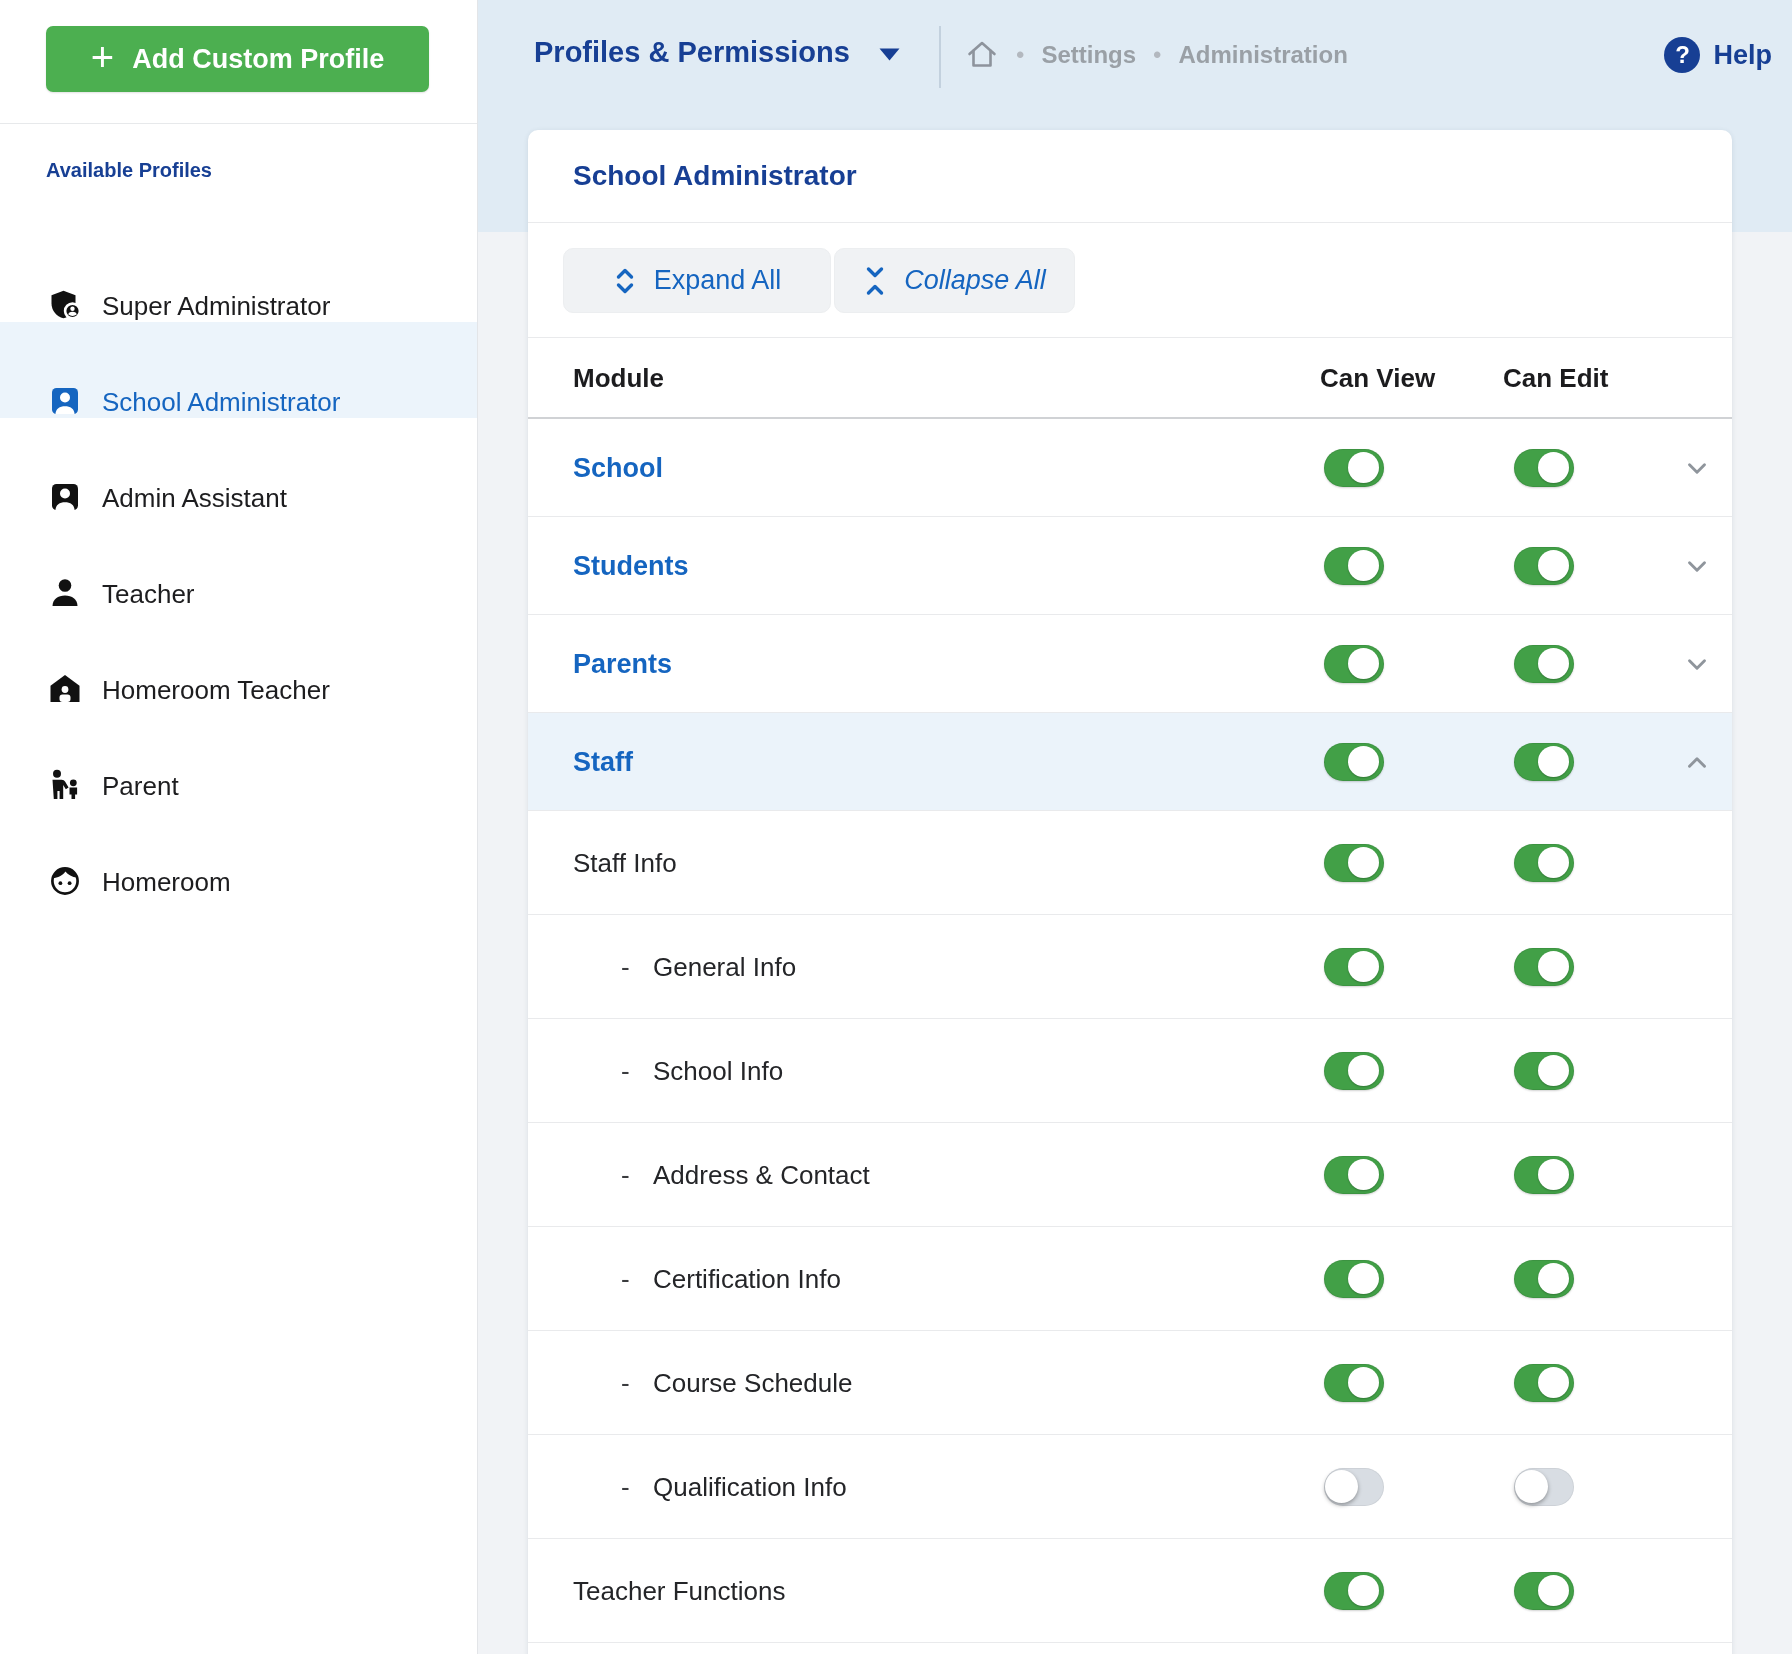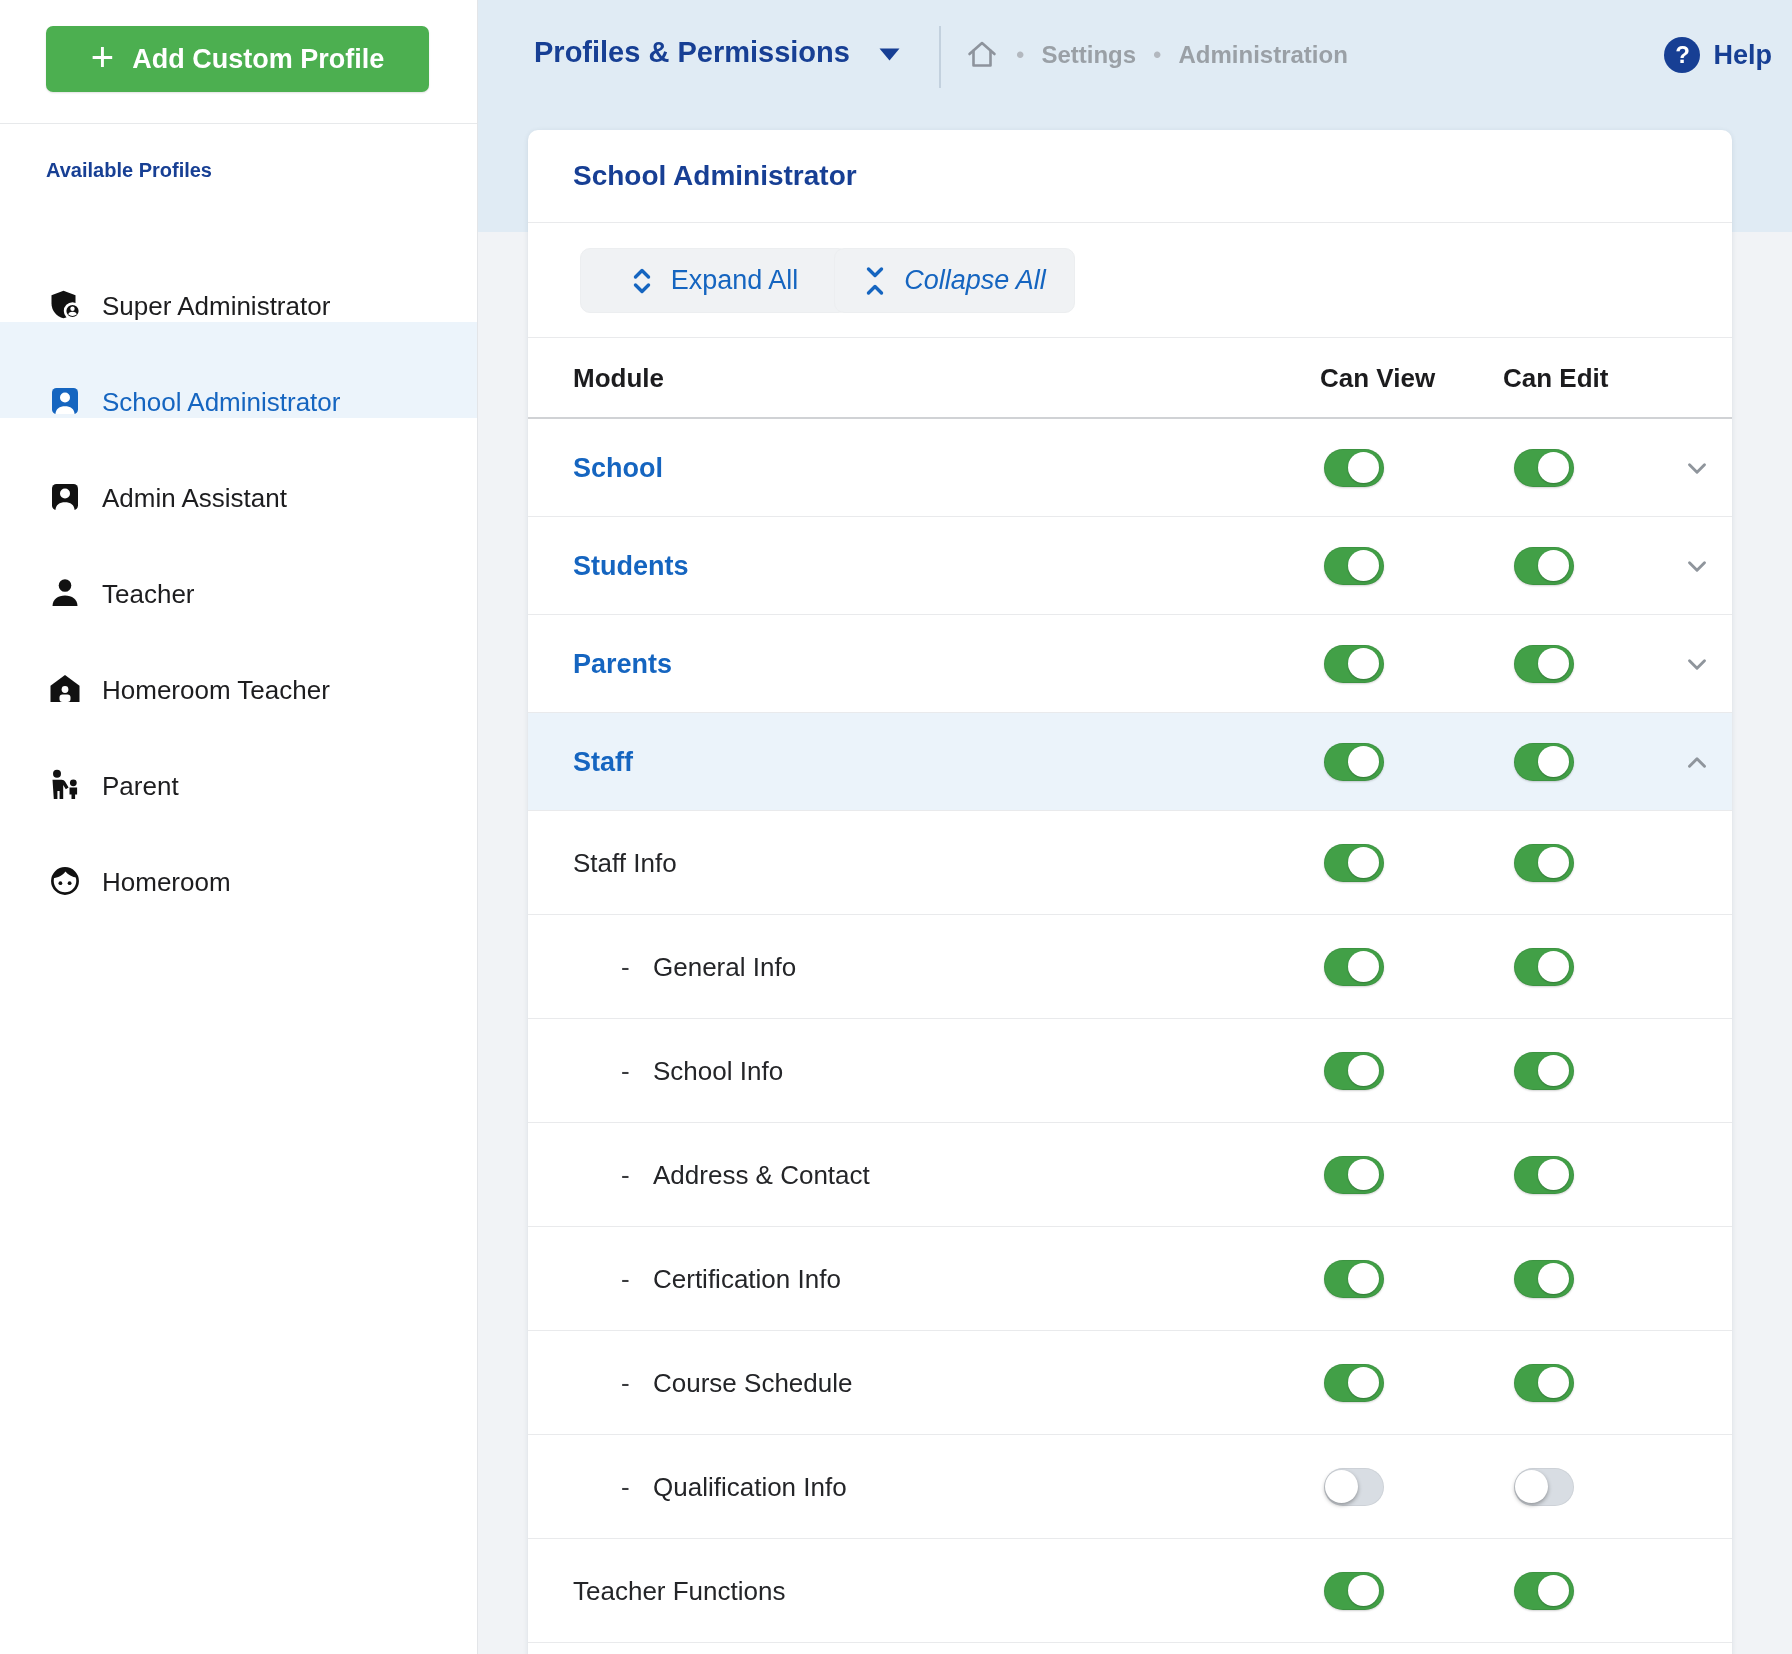--- a/index.html
+++ b/index.html
@@ -41,21 +41,21 @@
   
   .card{position:absolute;left:50px;top:130px;width:1204px;bottom:-12px;background:#fff;
         border-radius:10px;box-shadow:0 1px 5px rgba(50,70,90,.12);}
   .card-title-row{position:relative;height:92px;border-bottom:1px solid #e9eaec;}
   .card-title{position:absolute;left:45px;top:50%;transform:translateY(-50%);
               font-size:28px;font-weight:bold;color:var(--navy);}
   .toolbar{position:relative;height:114px;border-bottom:1px solid #e9eaec;}
   .tool-btn{position:absolute;top:25px;height:65px;background:#f0f2f4;border:1px solid #eceef0;
             border-radius:10px;display:flex;align-items:center;justify-content:center;gap:17px;
             color:var(--link);font-size:27px;font-family:inherit;cursor:pointer;}
-  .tool-btn.expand{left:52px;width:268px;}
+  .tool-btn.expand{left:35px;width:268px;}
   .tool-btn.collapse{left:306px;width:241px;font-style:italic;}
 
   .thead{position:relative;height:79px;border-bottom:2px solid #d0d2d5;}
   .th{position:absolute;top:50%;transform:translateY(-50%);font-size:26px;font-weight:bold;color:#1c1c1e;}
   .th.module{left:45px;} .th.view{left:792px;} .th.edit{left:975px;}
 
   .prow{position:relative;border-bottom:1px solid var(--divider);}
   .prow.module{height:97px;} .prow.section,.prow.sub{height:103px;}
   .prow.hl{background:var(--hl-bg);}
   .plabel{position:absolute;left:45px;top:50%;transform:translateY(-50%);font-size:26px;color:#242528;}

